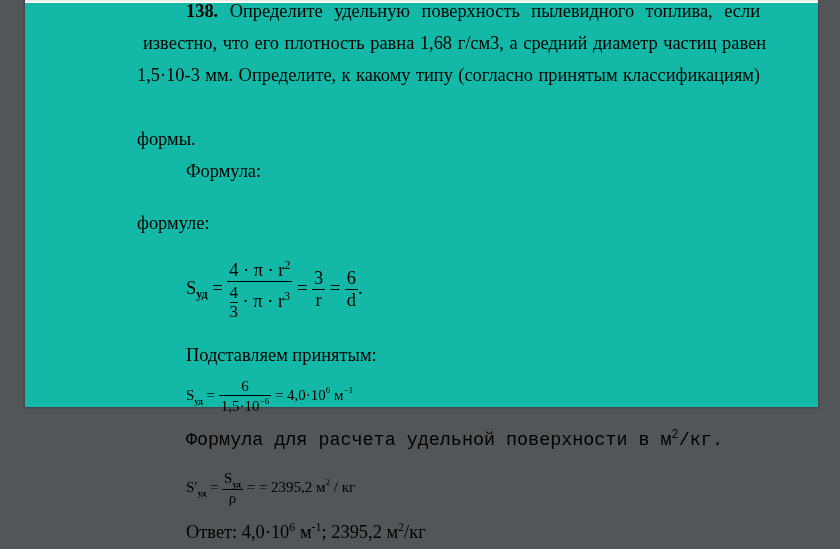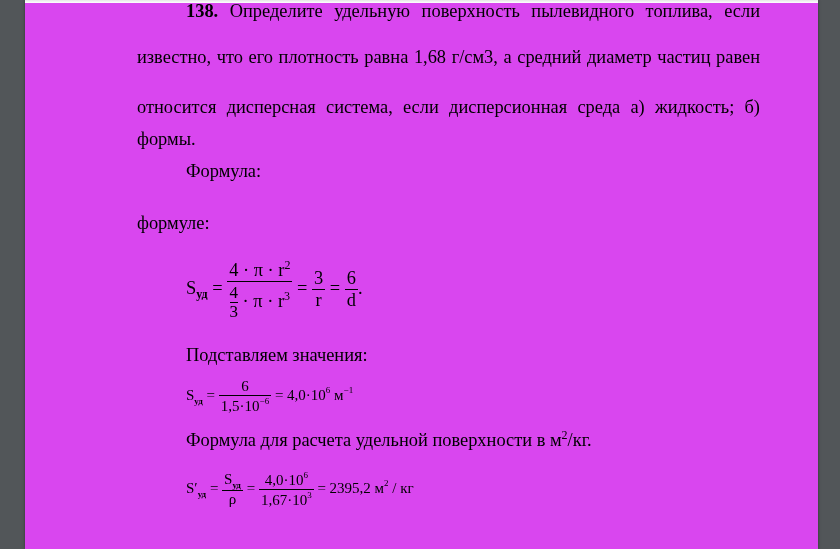--- a/index.html
+++ b/index.html
@@ -4,22 +4,22 @@
 <style>
   html, body { margin:0; padding:0; }
   body {
     width:840px; height:549px; overflow:hidden;
     background:#525659;
     font-family:"Liberation Serif", serif;
     color:#000;
     position:relative;
   }
   .page {
-    position:absolute; left:25px; top:0; width:793px; height:549px;
-    background:#d946ef;
+    position:absolute; left:25px; top:0; width:793px; height:407px;
+    background:#14b8a6;
     box-shadow: 0 0 3px rgba(0,0,0,0.4);
   }
   .page-top-shade {
     position:absolute; left:0; top:0; width:100%; height:3px;
     background:linear-gradient(#e6e6e6,#fff);
   }
   .line { position:absolute; left:112px; font-size:18.4px; white-space:nowrap; }
   .just { text-align:justify; text-align-last:justify; width:623px; display:block; }
   .indent { padding-left:49px; box-sizing:border-box; }
   b { font-weight:bold; }
@@ -38,22 +38,22 @@
   .innerfrac span { display:block; }
   .innerfrac .d { border-top:1px solid #000; }
 </style>
 </head>
 <body>
 
 <div class="page">
   <div class="page-top-shade"></div>
 
   <div class="line just indent" style="top:1px;"><b>138.</b> <span>Определите удельную поверхность пылевидного топлива, если</span></div>
-  <div class="line just" style="top:47px;">известно, что его плотность равна 1,68 г/см3, а средний диаметр частиц равен</div>
-  <div class="line just" style="top:97px;">относится дисперсная система, если дисперсионная среда а) жидкость; б)</div>
+  <div class="line just" style="top:33px;margin-left:6px;">известно, что его плотность равна 1,68 г/см3, а средний диаметр частиц равен</div>
+  <div class="line just" style="top:65px;">1,5·10-3 мм. Определите, к какому типу (согласно принятым классификациям)</div>
   <div class="line" style="top:129px;">формы.</div>
 
   <div class="line" style="top:161px; left:161px;">Формула:</div>
   <div class="line" style="top:213px;">формуле:</div>
 
   <div class="math" style="left:161px; top:258px;">
     <span>S</span><span class="sub">уд</span>
     <span>=</span>
     <span class="frac">
       <span class="num"><span>4 · π · r</span><span class="sup">2</span></span>
@@ -61,43 +61,40 @@
         <span class="innerfrac"><span>4</span><span class="d">3</span></span>
         <span>· π · r</span><span class="sup">3</span>
       </span>
     </span>
     <span>=</span>
     <span class="frac"><span class="num">3</span><span class="den">r</span></span>
     <span>=</span>
     <span class="frac"><span class="num">6</span><span class="den">d</span></span><span>.</span>
   </div>
 
-  <div class="line" style="top:345px; left:161px;">Подставляем значения:</div>
+  <div class="line" style="top:345px; left:161px;">Подставляем принятым:</div>
 
   <div class="math small" style="left:161px; top:378px;">
     <span>S</span><span class="sub">уд</span>
     =
     <span class="frac">
       <span class="num">6</span>
       <span class="den"><span>1,5·10</span><span class="sup">−6</span></span>
     </span>
     <span>= 4,0·10</span><span class="sup">6</span>
     <span>м</span><span class="sup">−1</span>
   </div>
 
-  <div class="line" style="top:428px; left:161px;"><span>Формула для расчета удельной поверхности в м</span><span class="sup">2</span><span>/кг.</span></div>
+  <div class="line" style="top:428px; left:161px;font-family:Liberation Mono, monospace;"><span>Формула для расчета удельной поверхности в м</span><span class="sup">2</span><span>/кг.</span></div>
 
   <div class="math small" style="left:161px; top:462px;margin-top:8px;">
     <span>S′</span><span class="sub">уд</span>
     =
     <span class="frac">
       <span class="num"><span>S</span><span class="sub">уд</span></span>
       <span class="den">ρ</span>
     </span>
     =
-    <span class="frac">
-      <span class="num"><span>4,0·10</span><span class="sup">6</span></span>
-      <span class="den"><span>1,67·10</span><span class="sup">3</span></span>
-    </span>
     <span>= 2395,2 м</span><span class="sup">2</span><span> / кг</span>
   </div>
 
+  <div class="line" style="top:520px; left:161px;"><span>Ответ: 4,0·10</span><span class="sup">6</span><span> м</span><span class="sup">-1</span><span>; 2395,2 м</span><span class="sup">2</span><span>/кг</span></div>
 </div>
 
 </body></html>

